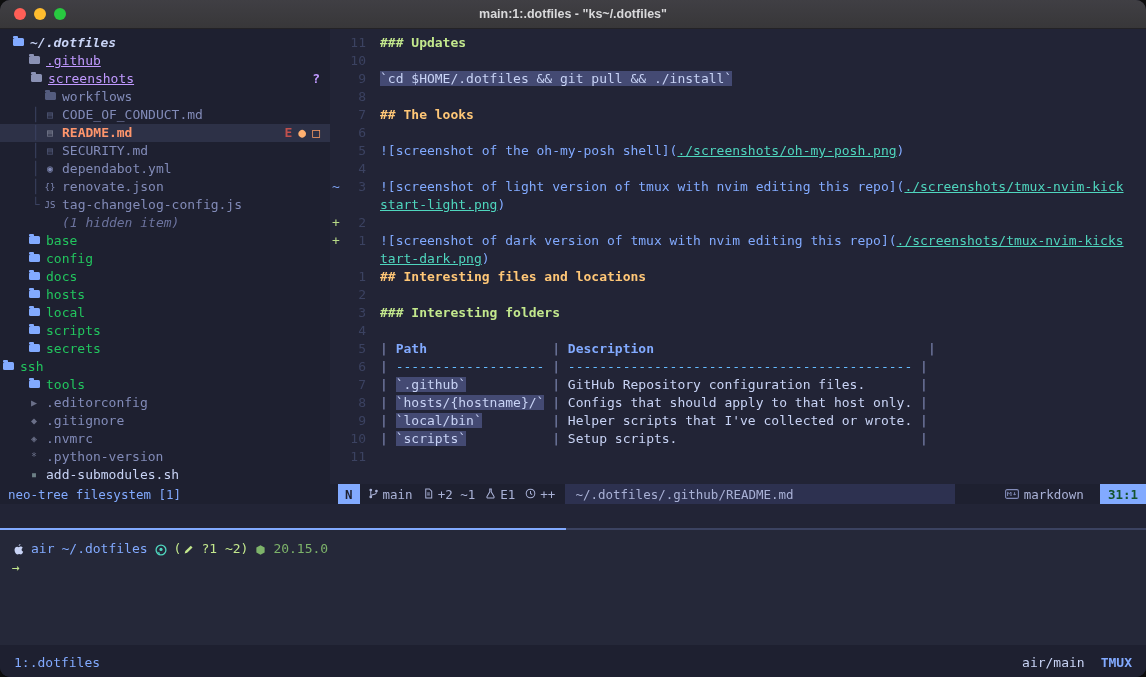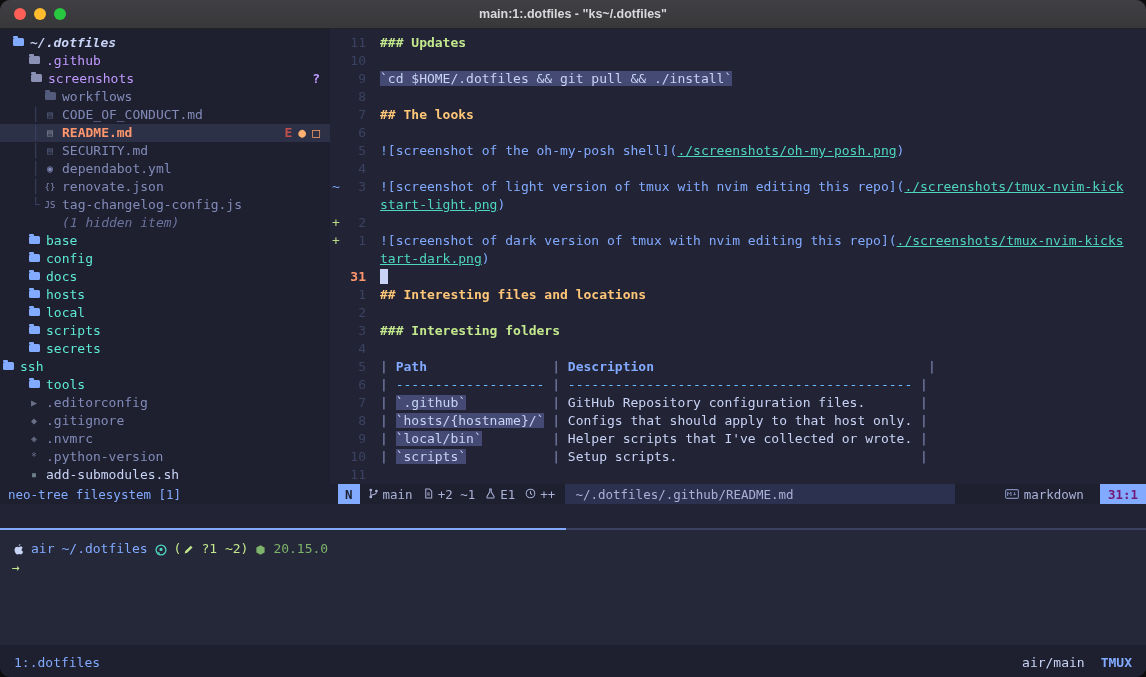--- a/index.html
+++ b/index.html
@@ -15,23 +15,23 @@
   .main{height:455px;flex:none;display:flex;font-size:13px;line-height:18px;}
   .sidebar{width:330px;flex:none;background:#1e2030;padding-top:5px;overflow:hidden;}
   .srow{height:18px;display:flex;align-items:center;position:relative;white-space:pre;}
   .srow.sel{background:#2d3147;}
   .guide{position:absolute;left:32px;color:#3b4261;}
   .sicon{display:inline-block;width:16px;flex:none;text-align:center;font-size:10px;}
   .fold{display:inline-block;width:11px;height:8px;border-radius:1.5px;position:relative;background:var(--fc);}
   .fold::before{content:"";position:absolute;top:-2px;left:0;width:5px;height:2px;border-radius:1px 1px 0 0;background:var(--fc);}
   .slabel{margin-left:4px;}
   .lab-root{color:#c8d3f5;font-weight:bold;font-style:italic;}
-  .lab-purple{color:#c099ff;}
+  .lab-purple{color:#c099ff;text-decoration:underline;}
   .lab-dim{color:#828bb8;}
-  .lab-blue{color:#5eead4;}
+  .lab-blue{color:#22c55e;}
   .lab-orange{color:#ff966c;font-weight:bold;}
   .lab-white{color:#c8d3f5;}
   .lab-hidden{color:#6c739e;font-style:italic;}
   .sbadges{position:absolute;right:10px;display:flex;gap:6px;font-weight:bold;}
   
   .editor{flex:1;background:#222436;padding-top:5px;overflow:hidden;}
   .eline{height:18px;display:flex;white-space:pre;}
   .sign{width:12px;flex:none;text-align:center;color:#b8db87;}
   .sign.chg{color:#7ca1f2;}
   .lnum{width:24px;flex:none;text-align:right;color:#3b4261;}
@@ -49,21 +49,21 @@
   .cursor{display:inline-block;width:8px;height:15px;background:#c8d3f5;vertical-align:text-bottom;}
   
   .statusline{height:20px;flex:none;background:#1e2030;display:flex;align-items:center;font-size:12.5px;color:#a9b1d6;}
   .nt-status{width:330px;flex:none;padding-left:8px;color:#82aaff;}
   .lualine{flex:1;display:flex;align-items:center;height:100%;overflow:hidden;}
   .mode-badge{background:#82aaff;color:#1e2030;font-weight:bold;padding:0 7px;height:100%;display:flex;align-items:center;margin-right:8px;}
   .sl-seg{display:flex;align-items:center;gap:4px;margin-right:10px;white-space:pre;}
   .sl-seg svg{flex:none;}
   .file-seg{flex:1;background:#2d3150;height:100%;display:flex;align-items:center;padding:0 10px;color:#a9b1d6;white-space:pre;overflow:hidden;}
   .ft-seg{display:flex;align-items:center;gap:5px;padding:0 16px;color:#a9b1d6;margin-left:34px;}
-  .pos-badge{background:#82aaff;color:#701a75;font-weight:bold;padding:0 8px;height:100%;display:flex;align-items:center;}
+  .pos-badge{background:#82aaff;color:#14532d;font-weight:bold;padding:0 8px;height:100%;display:flex;align-items:center;}
   
   .cmdline{height:24px;flex:none;background:#222436;}
   .divider{height:2px;flex:none;background:linear-gradient(to right,#82aaff 0 49.4%,#3b4261 49.4% 100%);}
   .shell{height:106px;flex:none;background:#252839;padding:9px 0 0 12px;font-size:13px;line-height:19px;color:#c8d3f5;}
   .prompt{display:flex;align-items:center;gap:7px;white-space:pre;}
   .prompt svg{vertical-align:middle;}
   .cont-arrow{color:#c3e88d;}
   
   .tmuxbar{height:42px;flex:none;background:#1e2030;display:flex;align-items:flex-start;padding:10px 14px 0 14px;font-size:13px;}
   .tmux-win{color:#82aaff;}
@@ -120,21 +120,20 @@
         <div class="eline"><span class="sign"></span><span class="lnum">8</span><span class="etext"></span></div>
         <div class="eline"><span class="sign"></span><span class="lnum">7</span><span class="etext"><span class="c-h2">## The looks</span></span></div>
         <div class="eline"><span class="sign"></span><span class="lnum">6</span><span class="etext"></span></div>
         <div class="eline"><span class="sign"></span><span class="lnum">5</span><span class="etext"><span class="c-label">![screenshot of the oh-my-posh shell](</span><span class="c-url">./screenshots/oh-my-posh.png</span><span class="c-label">)</span></span></div>
         <div class="eline"><span class="sign"></span><span class="lnum">4</span><span class="etext"></span></div>
         <div class="eline"><span class="sign chg">~</span><span class="lnum">3</span><span class="etext"><span class="c-label">![screenshot of light version of tmux with nvim editing this repo](</span><span class="c-url">./screenshots/tmux-nvim-kick</span></span></div>
         <div class="eline"><span class="sign"></span><span class="lnum"></span><span class="etext"><span class="c-url">start-light.png</span><span class="c-label">)</span></span></div>
         <div class="eline"><span class="sign">+</span><span class="lnum">2</span><span class="etext"></span></div>
         <div class="eline"><span class="sign">+</span><span class="lnum">1</span><span class="etext"><span class="c-label">![screenshot of dark version of tmux with nvim editing this repo](</span><span class="c-url">./screenshots/tmux-nvim-kicks</span></span></div>
         <div class="eline"><span class="sign"></span><span class="lnum"></span><span class="etext"><span class="c-url">tart-dark.png</span><span class="c-label">)</span></span></div>
-        <div class="eline"><span class="sign"></span><span class="lnum cur">31</span><span class="etext"><span class="cursor"></span></span></div>
         <div class="eline"><span class="sign"></span><span class="lnum">1</span><span class="etext"><span class="c-h2">## Interesting files and locations</span></span></div>
         <div class="eline"><span class="sign"></span><span class="lnum">2</span><span class="etext"></span></div>
         <div class="eline"><span class="sign"></span><span class="lnum">3</span><span class="etext"><span class="c-h3">### Interesting folders</span></span></div>
         <div class="eline"><span class="sign"></span><span class="lnum">4</span><span class="etext"></span></div>
         <div class="eline"><span class="sign"></span><span class="lnum">5</span><span class="etext"><span class="c-pipe">| </span><span class="c-th">Path</span><span class="c-plain">                </span><span class="c-pipe">| </span><span class="c-th">Description</span><span class="c-plain">                                   </span><span class="c-pipe">|</span></span></div>
         <div class="eline"><span class="sign"></span><span class="lnum">6</span><span class="etext"><span class="c-pipe">| </span><span class="c-dash">-------------------</span><span class="c-plain"> </span><span class="c-pipe">| </span><span class="c-dash">--------------------------------------------</span><span class="c-plain"> </span><span class="c-pipe">|</span></span></div>
         <div class="eline"><span class="sign"></span><span class="lnum">7</span><span class="etext"><span class="c-pipe">| </span><span class="c-code">`.github`</span><span class="c-plain">           </span><span class="c-pipe">| </span><span class="c-plain">GitHub Repository configuration files.</span><span class="c-plain">       </span><span class="c-pipe">|</span></span></div>
         <div class="eline"><span class="sign"></span><span class="lnum">8</span><span class="etext"><span class="c-pipe">| </span><span class="c-code">`hosts/{hostname}/`</span><span class="c-plain"> </span><span class="c-pipe">| </span><span class="c-plain">Configs that should apply to that host only.</span><span class="c-plain"> </span><span class="c-pipe">|</span></span></div>
         <div class="eline"><span class="sign"></span><span class="lnum">9</span><span class="etext"><span class="c-pipe">| </span><span class="c-code">`local/bin`</span><span class="c-plain">         </span><span class="c-pipe">| </span><span class="c-plain">Helper scripts that I've collected or wrote.</span><span class="c-plain"> </span><span class="c-pipe">|</span></span></div>
         <div class="eline"><span class="sign"></span><span class="lnum">10</span><span class="etext"><span class="c-pipe">| </span><span class="c-code">`scripts`</span><span class="c-plain">           </span><span class="c-pipe">| </span><span class="c-plain">Setup scripts.</span><span class="c-plain">                               </span><span class="c-pipe">|</span></span></div>

